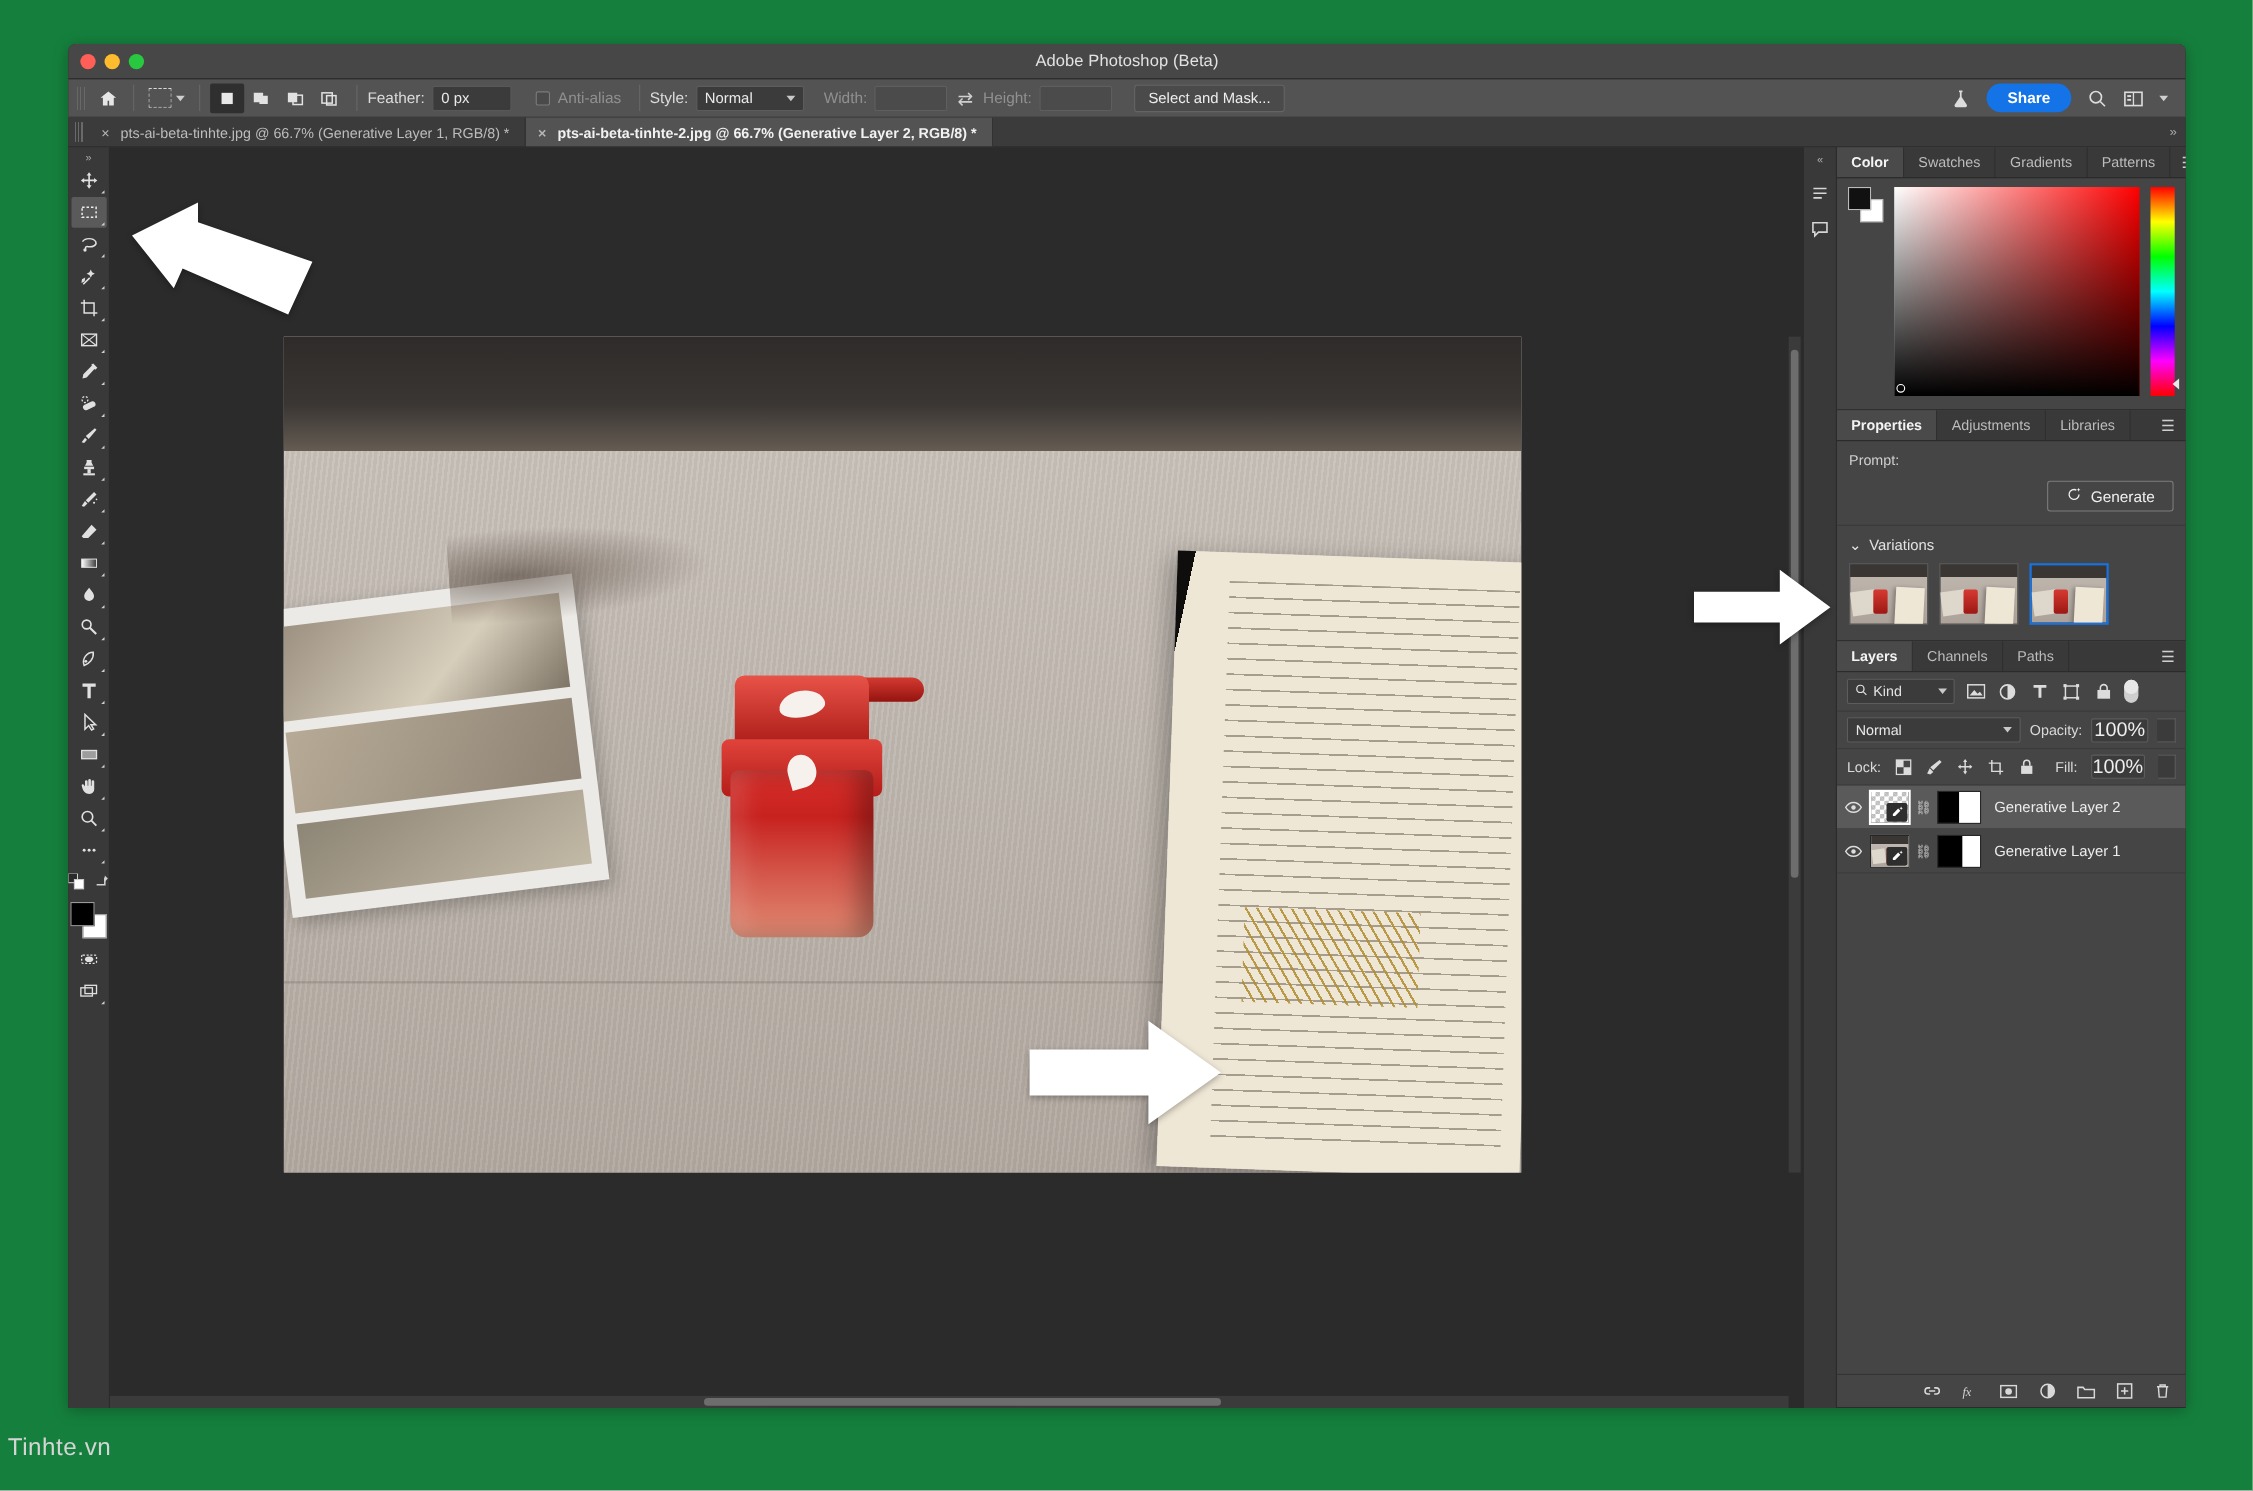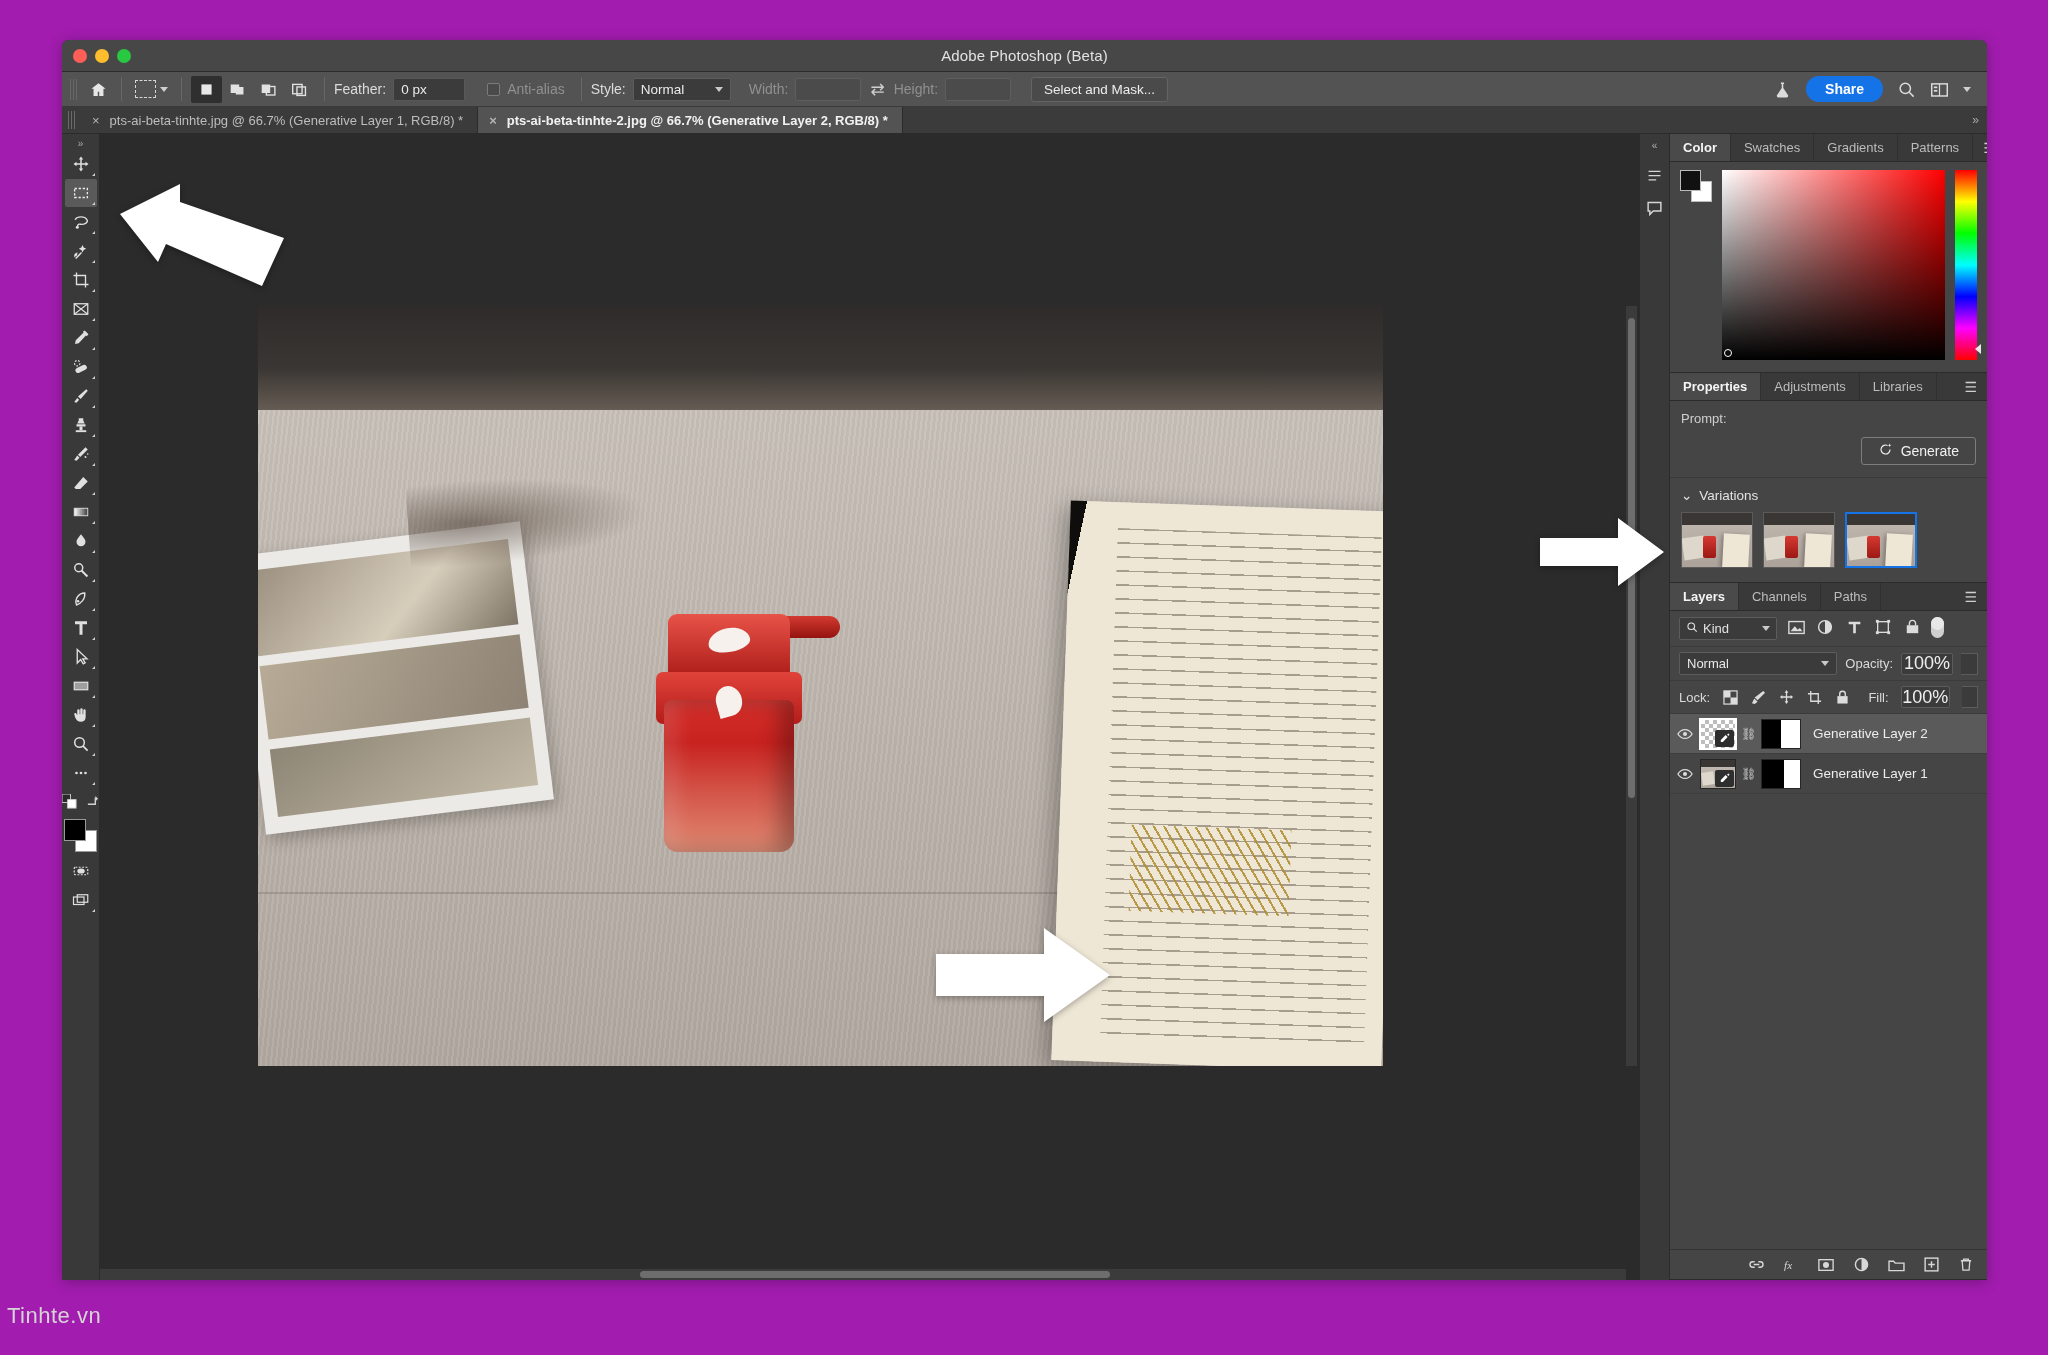--- a/index.html
+++ b/index.html
@@ -2,21 +2,21 @@
 <html><head>
 <meta charset="utf-8">
 <style>
   * { box-sizing: border-box; margin:0; padding:0; }
   html,body{
     width:2048px; height:1355px; overflow:hidden;
     background:#ffffff;
     font-family:"Liberation Sans", sans-serif;
     -webkit-font-smoothing:antialiased;
   }
-  #root{ position:relative; width:2048px; height:1355px; background:#a21caf; }
+  #root{ position:relative; width:2048px; height:1355px; background:#15803d; }
 
   
   .app-window{
     position:absolute; left:62px; top:40px; width:1925px; height:1240px;
     background:#323232; border-radius:7px 7px 0 0; overflow:hidden;
     box-shadow:0 2px 14px rgba(0,0,0,.28);
   }
 
   
   .titlebar{
@@ -214,21 +214,21 @@
   .var .mini{ position:absolute; inset:0; }
   .m-table{ position:absolute; inset:0; background:linear-gradient(180deg,#3a3633 0 22%,#bdb4ac 22%,#aca29a 100%);}
   .m-cup{ position:absolute; left:30%; top:42%; width:13px;height:22px; border-radius:2px;
     background:linear-gradient(180deg,#d63a31,#9c1814);}
   .m-book{ position:absolute; right:3px; top:38%; width:26px;height:34px; background:#efe7d6;
     transform:rotate(3deg); box-shadow:-2px 1px 4px rgba(0,0,0,.3);}
   .m-mag{ position:absolute; left:1px; top:45%; width:22px;height:22px; background:#ded7cc; transform:rotate(-8deg);}
 
   
   .layers{ flex:1; display:flex; flex-direction:column; background:#454545; }
-  .lay-filter{ display:flex; align-items:flex-start; gap:9px; padding:6px 9px; border-bottom:1px solid #3b3b3b;}
+  .lay-filter{ display:flex; align-items:center; gap:9px; padding:6px 9px; border-bottom:1px solid #3b3b3b;}
   .kind-select{ width:98px;height:23px; background:#3b3b3b; border:1px solid #5c5c5c; border-radius:2px;
     display:flex;align-items:center; gap:5px; padding:0 6px; color:#e2e2e2; font-size:13px;}
   .kind-select .cv{ margin-left:auto; width:0;height:0;border-left:4px solid transparent;border-right:4px solid transparent;border-top:5px solid #c9c9c9;}
   .filt-ico{ color:#dcdcdc; display:flex;align-items:center;justify-content:center; width:20px;height:20px;}
   .toggle-pill{ width:13px;height:21px; border-radius:7px; background:#cfcfcf; position:relative;}
   .toggle-pill i{ position:absolute; left:0; top:0; width:13px;height:13px;border-radius:50%;background:#e8e8e8;}
   .blend-row{ display:flex; align-items:center; gap:8px; padding:5px 9px; border-bottom:1px solid #3b3b3b;}
   .blend-select{ flex:1; height:23px; background:#3b3b3b;border:1px solid #5c5c5c;border-radius:2px;
     display:flex;align-items:center;padding:0 7px;color:#e8e8e8;font-size:13px;}
   .blend-select .cv{ margin-left:auto; width:0;height:0;border-left:4px solid transparent;border-right:4px solid transparent;border-top:5px solid #c9c9c9;}

